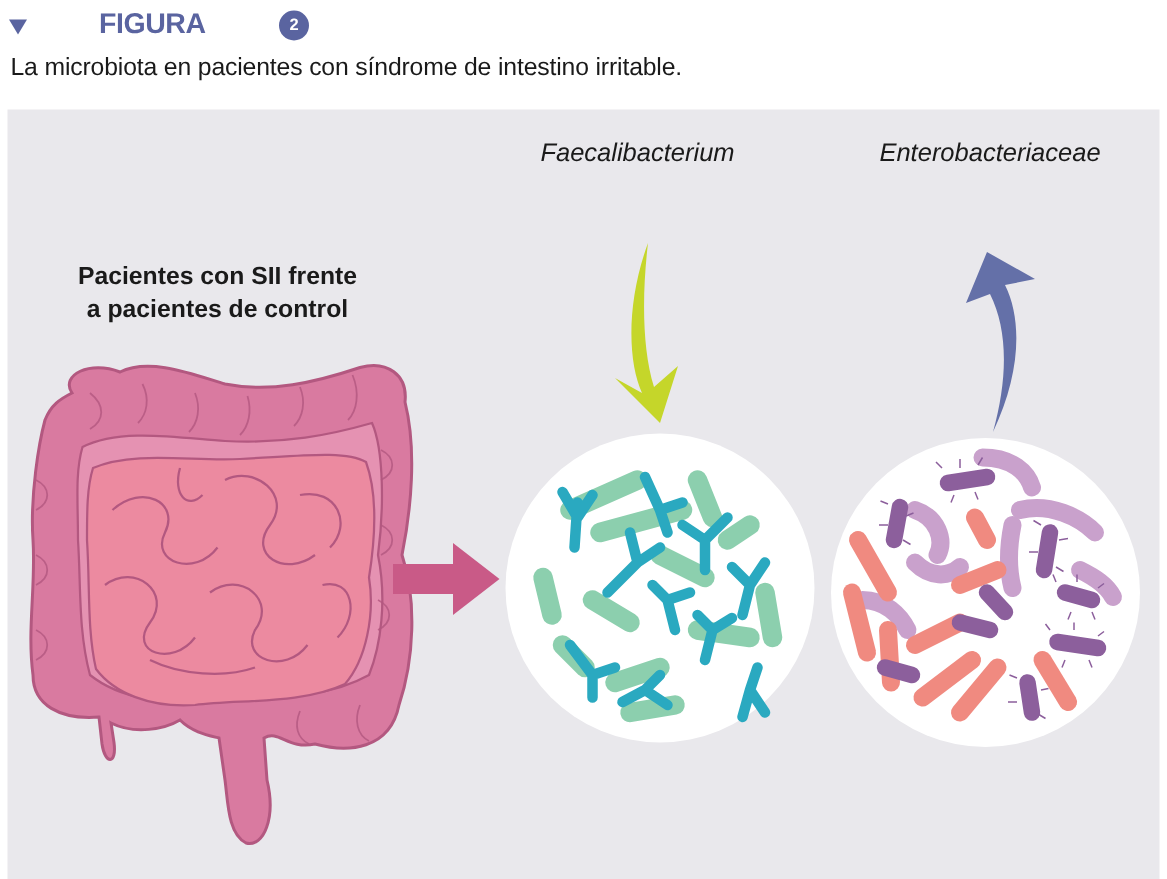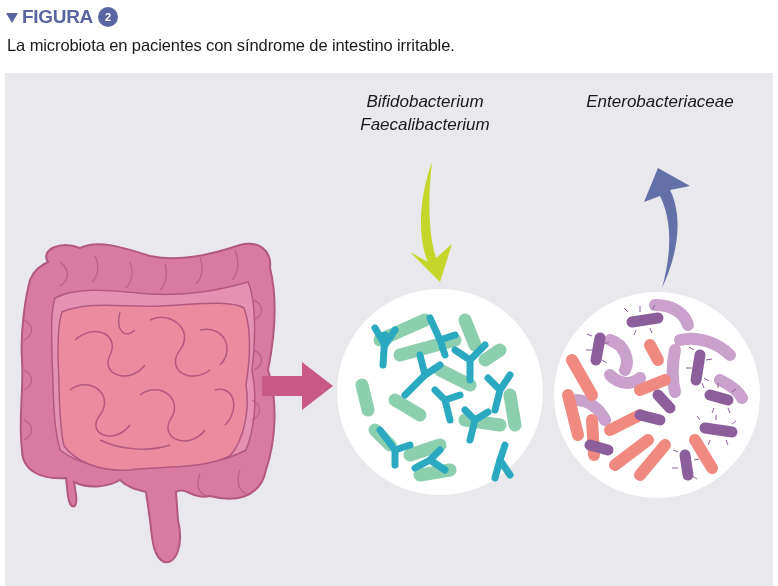--- a/index.html
+++ b/index.html
@@ -1,19 +1,19 @@
 <!DOCTYPE html>
 <html><head>
 <meta charset="utf-8">
 <style>
   * { box-sizing: border-box; margin: 0; padding: 0; }
   html, body { width: 778px; height: 586px; background: #ffffff; overflow: hidden; }
   body { font-family: "Liberation Sans", sans-serif; position: relative; }
 
-  .fig-header { position: absolute; left: 6px; top: 6px; display: flex; align-items: center; height: 22px; }
+  .fig-header { position: absolute; left: 6px; top: 6px; display: flex; align-items: center; height: 22px; gap: 44px; }
   .fig-tri { width: 0; height: 0; border-left: 6px solid transparent; border-right: 6px solid transparent; border-top: 10px solid #5a64a0; margin-right: 4px; margin-top: 2px; }
   .fig-label { font-weight: bold; font-size: 19px; color: #5a64a0; letter-spacing: -0.3px; }
   .fig-num { display: inline-flex; align-items: center; justify-content: center; width: 20px; height: 20px; border-radius: 50%; background: #5a64a0; color: #fff; font-size: 11px; font-weight: bold; margin-left: 5px; }
 
   .fig-caption { position: absolute; left: 7px; top: 36px; font-weight: normal; font-size: 16.5px; color: #1a1a1a; letter-spacing: -0.1px; }
 
   .panel { position: absolute; left: 5px; top: 73px; width: 768px; height: 513px; background: #e9e8ec; }
 
   .lbl { position: absolute; font-size: 17px; color: #1a1a1a; text-align: center; line-height: 23px; }
   .lbl-it { font-style: italic; }
@@ -150,22 +150,25 @@
 
     <g>
       <path d="M432,162 C418,200 418,240 428,262 L410,252 L440,282 L452,244 L436,258 C428,232 428,196 432,162 Z" fill="#c5d62a"></path>
     </g>
 
     <g>
       <path d="M662,288 C680,250 682,214 670,190 L690,186 L658,168 L644,202 L660,196 C672,220 672,252 662,288 Z" fill="#6470a8"></path>
     </g>
   </svg>
 
+  <div class="lbl lbl-bold" style="left:30px; top:100px; width:220px;">
+    <div>Pacientes con SII frente</div>
+    <div>a pacientes de control</div>
+  </div>
 
   <div class="lbl lbl-it" style="left:335px; top:17px; width:170px;">
-    <div>Bifidobacterium</div>
     <div>Faecalibacterium</div>
   </div>
 
   <div class="lbl lbl-it" style="left:560px; top:17px; width:190px;">
     <div>Enterobacteriaceae</div>
   </div>
 </div>
 
 </body></html>

